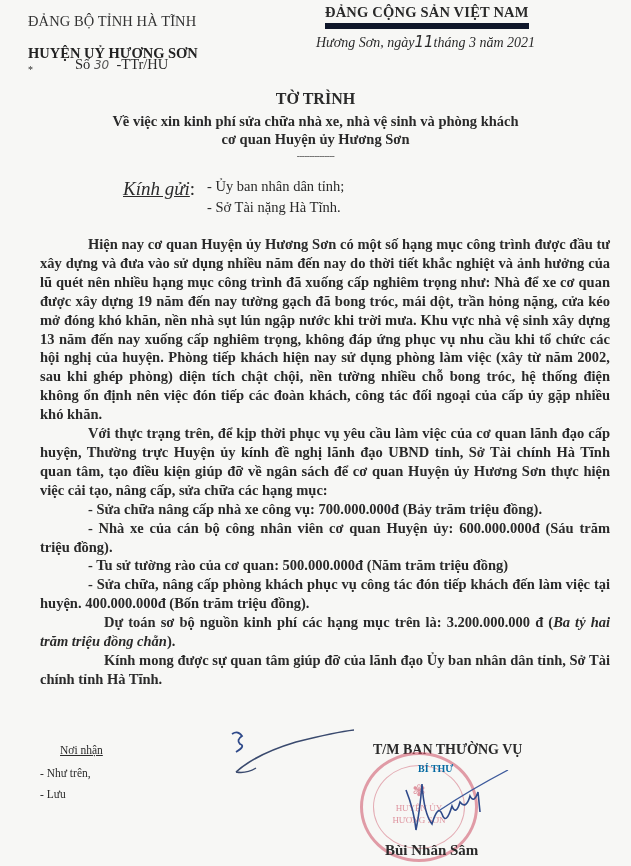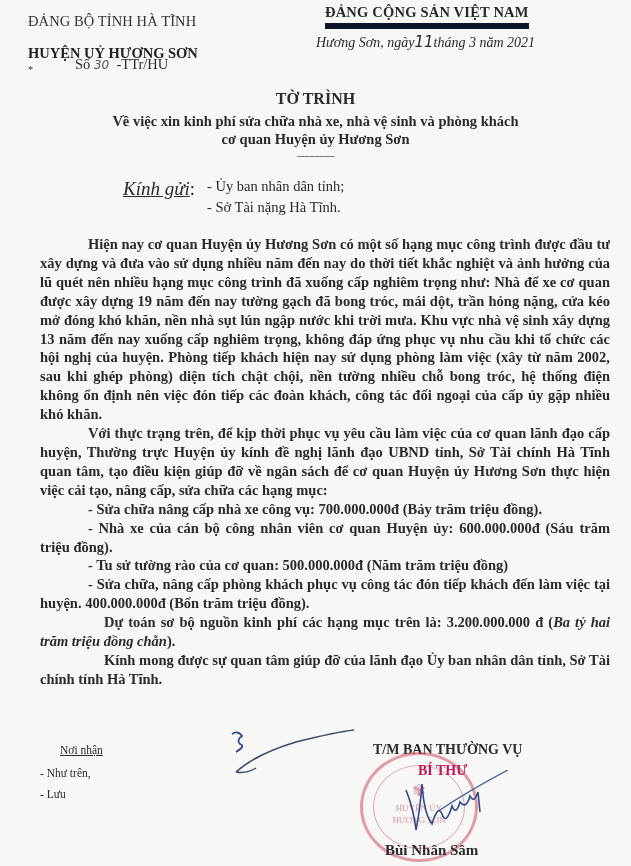--- a/index.html
+++ b/index.html
@@ -28,21 +28,21 @@
   .kg-label u { text-decoration: underline; }
   .kg-item { left: 207px; font-size: 14.5px; }
   .body { left: 40px; top: 235px; width: 570px; font-size: 14.5px; line-height: 18.9px; white-space: normal; }
   .body p { margin: 0; text-align: justify; text-align-last: left; font-weight: bold; }
   .ind { text-indent: 48px; }
   .ind2 { text-indent: 64px; }
   .underlined { border-bottom: 2px solid #c9303a; padding-bottom: 0px; }
   .noi-nhan { left: 40px; top: 744px; font-size: 11.5px; text-decoration: underline; margin-left: 20px; }
   .nn-item { left: 40px; font-size: 11.5px; }
   .sign-title { left: 373px; top: 742px; font-size: 14px; font-weight: bold; }
-  .sign-sub { left: 418px; top: 763px; font-size: 14px; font-weight: bold; color:#be185d; }
+  .sign-sub { left: 418px; top: 763px; font-size: 10px; font-weight: bold; color:#0369a1; }
   .signer { left: 385px; top: 842px; font-size: 15px; font-weight: bold; }
   .stamp { position: absolute; left: 360px; top: 752px; width: 118px; height: 110px; border-radius: 50%;
            border: 3px solid rgba(205,80,100,0.55); box-sizing: border-box; }
   .stamp .inner { position: absolute; left: 10px; top: 10px; right: 10px; bottom: 10px; border-radius: 50%; border: 1px solid rgba(205,80,100,0.45); }
   .stamp .t1, .stamp .t2 { position: absolute; left: 0; width: 100%; text-align: center; font-size: 9px; color: rgba(205,80,100,0.6); font-family: "Liberation Serif", serif; }
   .stamp .t1 { top: 48px; } .stamp .t2 { top: 60px; }
   .stamp .star { position:absolute; left:0; width:100%; top:26px; text-align:center; color: rgba(205,80,100,0.6); font-size: 16px; }
   svg.sig { position: absolute; }
 </style>
 </head>

